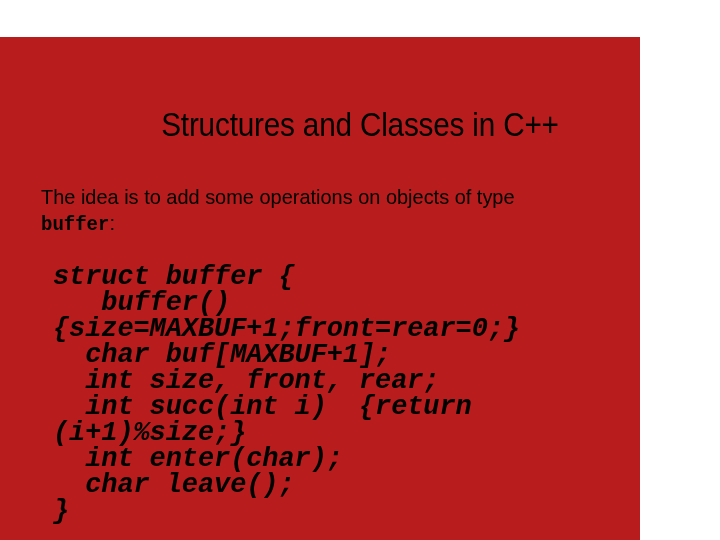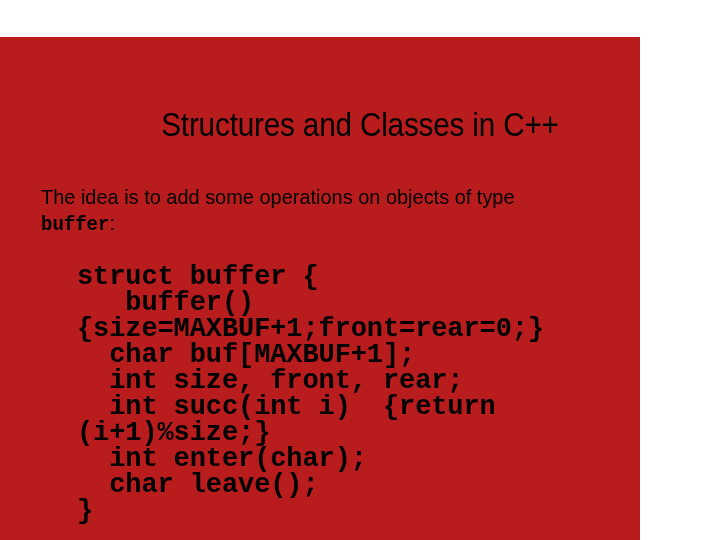--- a/index.html
+++ b/index.html
@@ -59,29 +59,30 @@
   #body-text .mono-inline {
     font-family: "Liberation Mono", "DejaVu Sans Mono", monospace;
     font-weight: 700;
     font-size: 20px;
     letter-spacing: 0px;
   }
 
   
   #code-block {
     position: absolute;
-    left: 77px;
+    left: 53px;
     top: 200px;
     font-family: "Liberation Mono", "DejaVu Sans Mono", monospace;
     font-weight: 700;
     font-size: 27px;
     line-height: 26px;
     color: #000000;
     white-space: pre;
     letter-spacing: -0.1px;
+    font-style: italic;
   }
   #code-block .code-line {
     display: block;
     height: 26px;
     white-space: pre;
   }
 </style>
 </head>
 <body>
 

